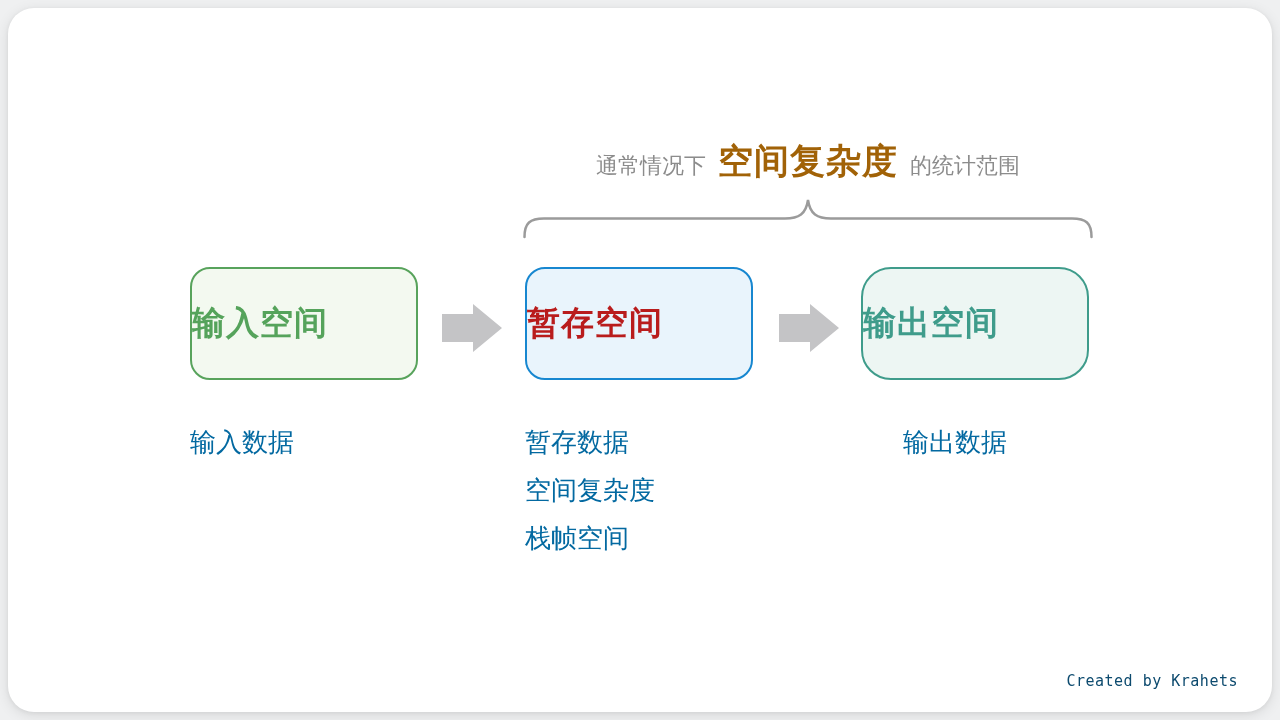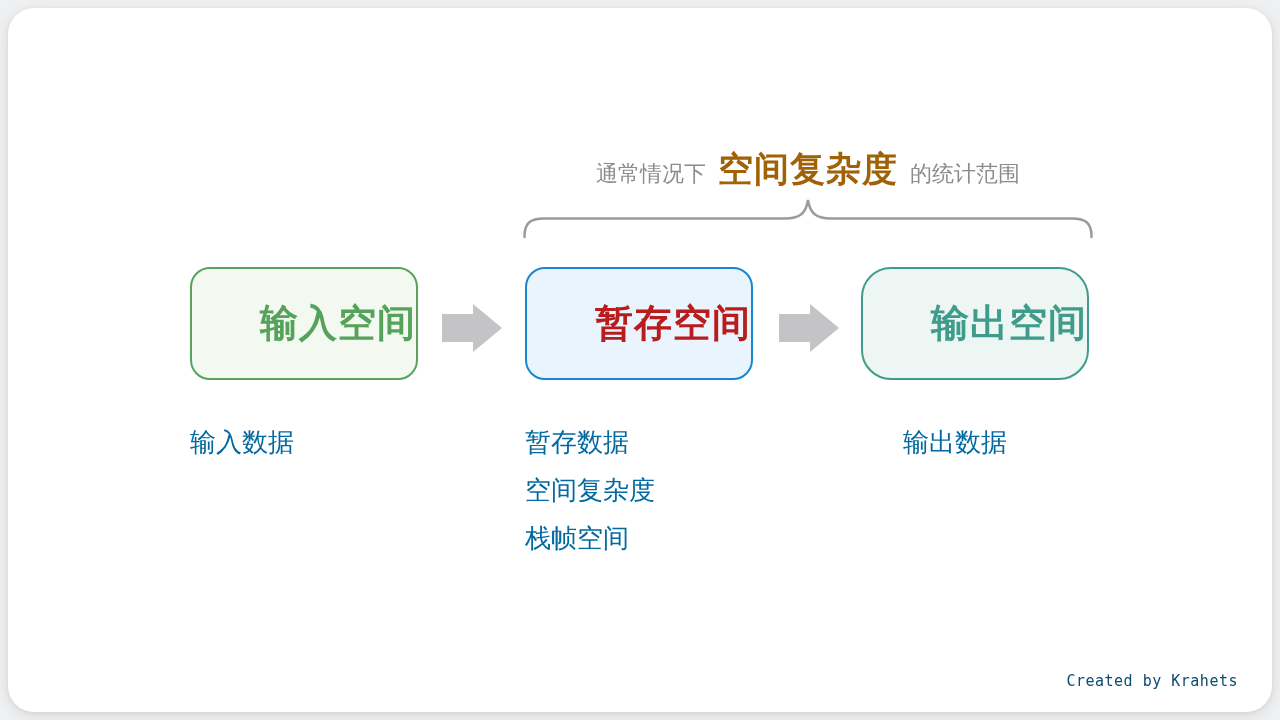--- a/index.html
+++ b/index.html
@@ -23,21 +23,21 @@
     width: 1264px;
     height: 704px;
     background: #ffffff;
     border-radius: 26px;
     box-shadow: 0 3px 14px rgba(0,0,0,0.10), 0 1px 4px rgba(0,0,0,0.06);
   }
   
   .caption {
     position: absolute;
     left: 515px;
-    top: 138px;
+    top: 130px;
     width: 570px;
     height: 40px;
     display: flex;
     justify-content: center;
     align-items: baseline;
     gap: 12px;
     color: #8c8c8c;
     font-size: 22px;
     white-space: nowrap;
   }
@@ -59,22 +59,22 @@
   .box {
     position: absolute;
     top: 259px;
     width: 228px;
     height: 113px;
     box-sizing: border-box;
     border-radius: 20px;
     border: 2.5px solid;
     display: flex;
     align-items: center;
-    justify-content: flex-end;
-    font-size: 38px;
+    justify-content: flex-start;
+    font-size: 33px;
     font-weight: bold;
     letter-spacing: 1px;
   }
   .box-input  { left: 182px; border-color: #58a35c; background: #f3f9f0; color: #55a35b; }
   .box-temp   { left: 517px; border-color: #1787d0; background: #e9f4fc; color: #b91c1c; }
   .box-output { left: 853px; border-color: #3f9c8b; background: #edf6f3; color: #3f9c8b; border-radius: 30px; }
   
   .arrow {
     position: absolute;
     top: 296px;

